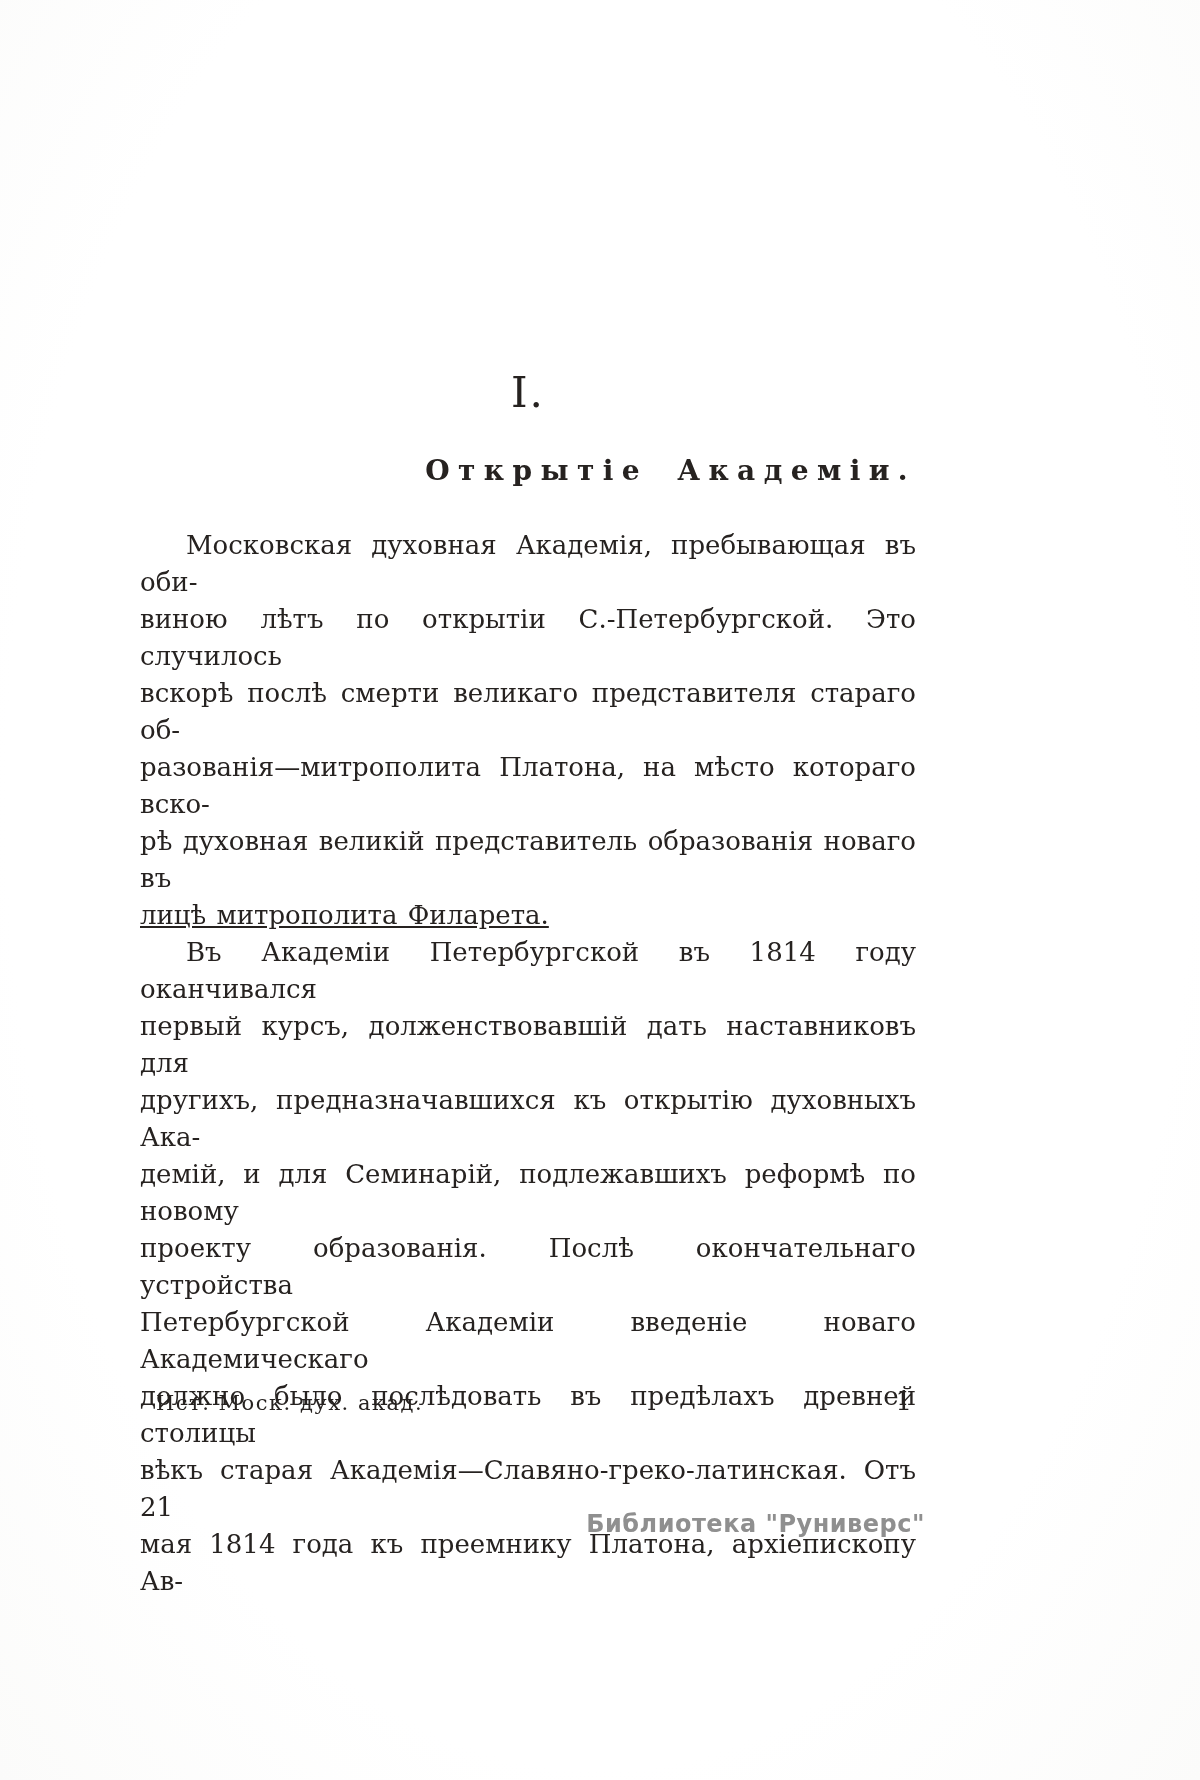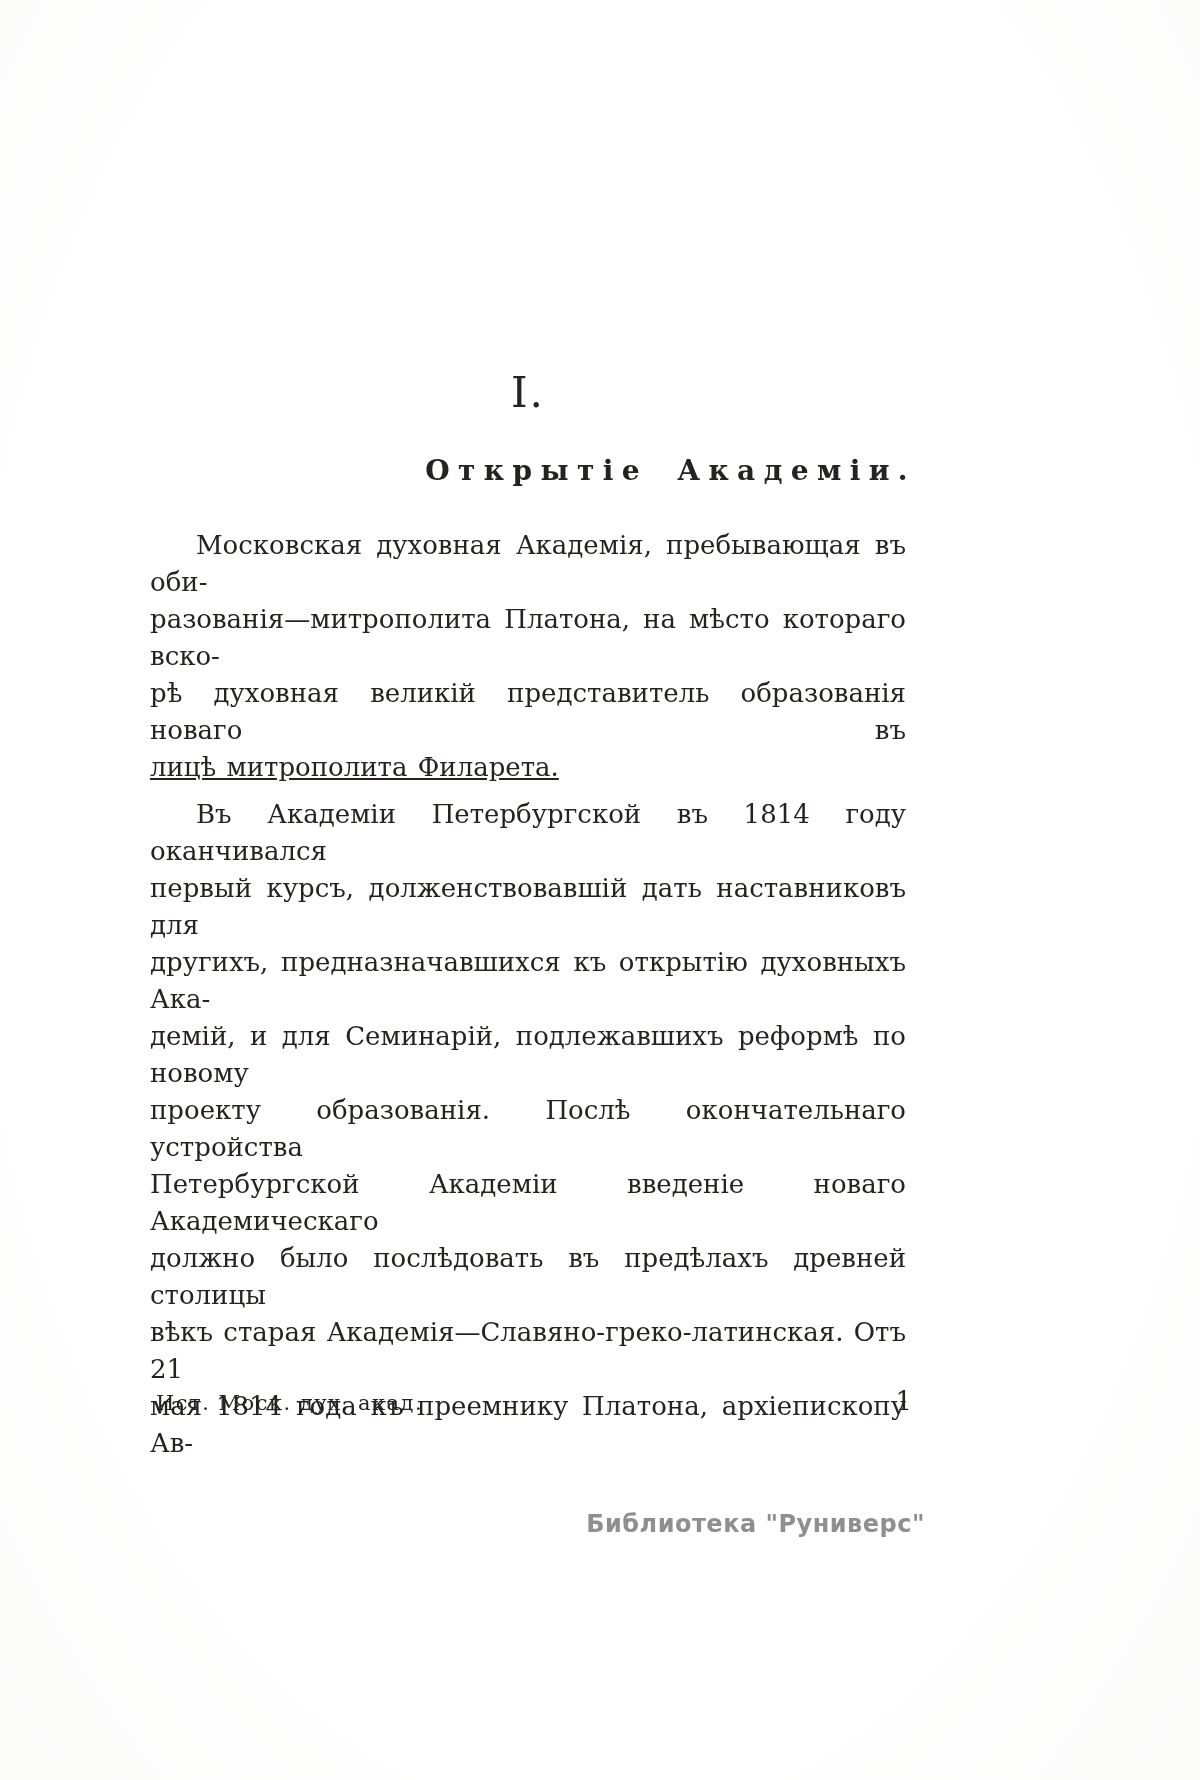--- a/index.html
+++ b/index.html
@@ -41,21 +41,21 @@
   .heading {
     text-align: right;
     font-size: 28px;
     font-weight: 700;
     letter-spacing: 0.30em;
     word-spacing: 0.40em;
     margin: 0 0 40px 0;
     white-space: nowrap;
   }
 
-  .paragraph { margin: 10px; }
+  .paragraph { margin: 0; }
 
   .line {
     font-size: 26px;
     line-height: 37px;
     text-align: justify;
     text-align-last: justify;
     word-spacing: 2px;
     white-space: normal;
   }
   .line.first { text-indent: 46px; }
@@ -97,20 +97,22 @@
 <div class="scan-page">
 
   <div class="text-block">
     <div class="chapter-number">I.</div>
 
     <div class="heading">Открытіе Академіи.</div>
 
     <div class="body-text">
         <div class="paragraph">
           <div class="line first">Московская духовная Академія, пребывающая въ оби-</div>
+          <div class="line">виною лѣтъ по открытіи С.-Петербургской. Это случилось</div>
+          <div class="line">вскорѣ послѣ смерти великаго представителя стараго об-</div>
           <div class="line">разованія—митрополита Платона, на мѣсто котораго вско-</div>
           <div class="line">рѣ духовная великій представитель образованія новаго въ</div>
           <div class="line para-end">лицѣ митрополита Филарета.</div>
         </div>
         <div class="paragraph">
           <div class="line first">Въ Академіи Петербургской въ 1814 году оканчивался</div>
           <div class="line">первый курсъ, долженствовавшій дать наставниковъ для</div>
           <div class="line">другихъ, предназначавшихся къ открытію духовныхъ Ака-</div>
           <div class="line">демій, и для Семинарій, подлежавшихъ реформѣ по новому</div>
           <div class="line">проекту образованія. Послѣ окончательнаго устройства</div>

